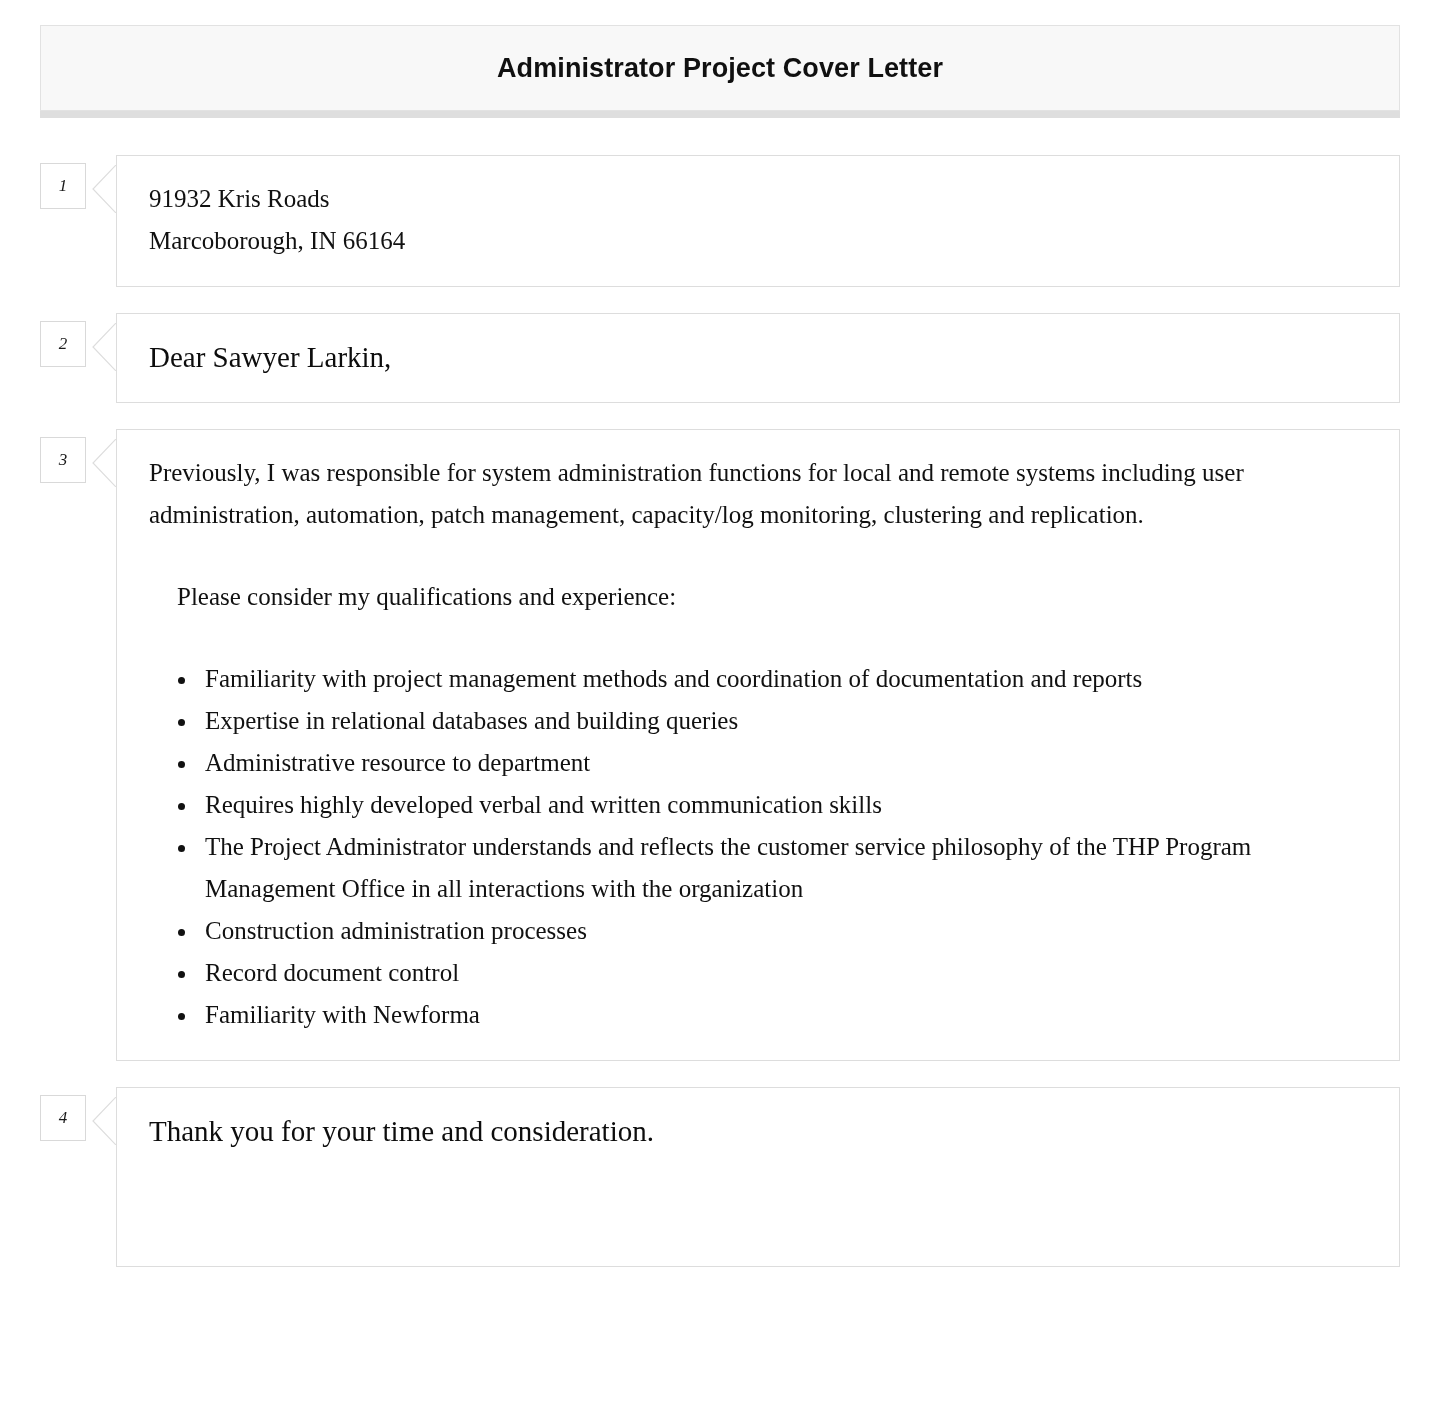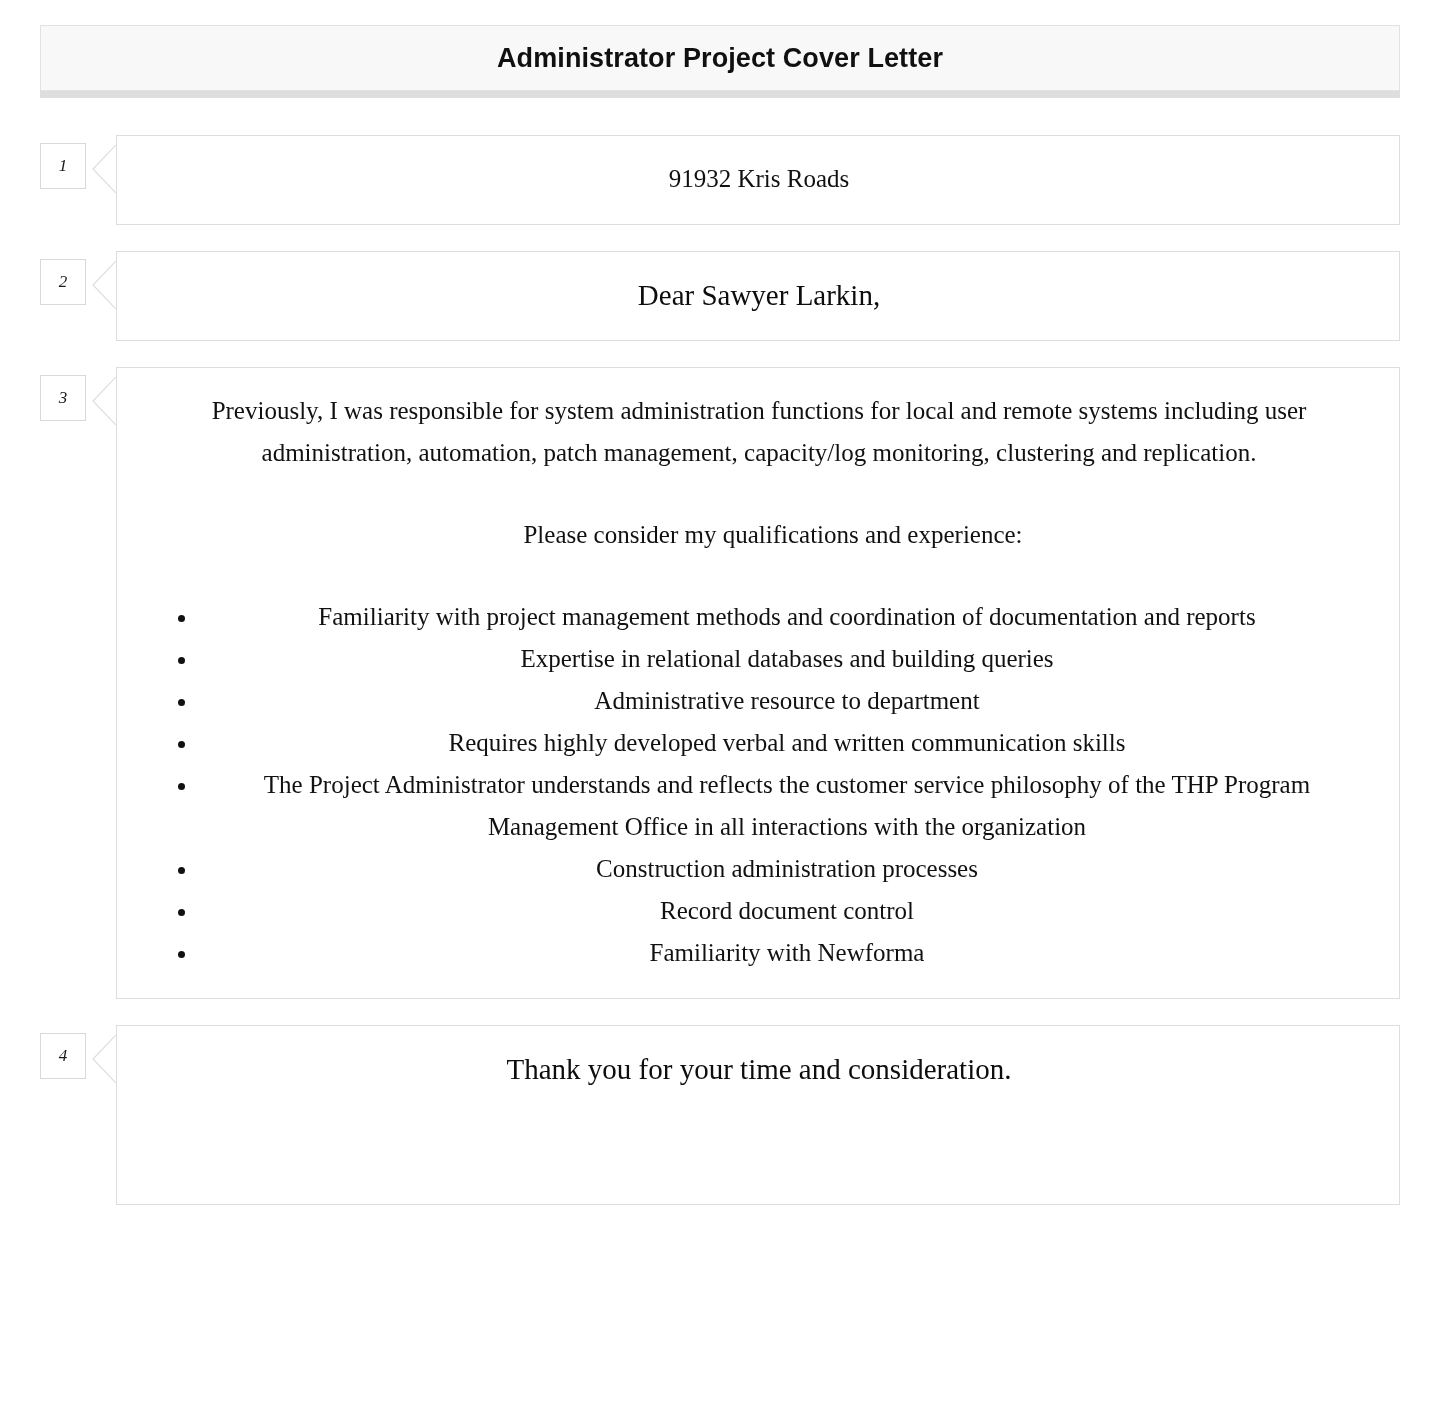--- a/index.html
+++ b/index.html
@@ -17,21 +17,21 @@
 
   .page {
     width: 1440px;
     padding: 25px 40px 40px 40px;
   }
 
   
   .doc-header {
     border: 1px solid #e2e2e2;
     background: #f8f8f8;
-    padding: 16px 20px;
+    padding: 26px 20px;
     text-align: center;
   }
   .doc-header-title {
     font-family: "Liberation Sans", "DejaVu Sans", sans-serif;
     font-weight: bold;
     font-size: 27px;
     line-height: 1.2;
     color: #101010;
     letter-spacing: 0.1px;
   }
@@ -67,21 +67,20 @@
     justify-content: center;
     font-family: "Liberation Serif", "DejaVu Serif", serif;
     font-style: italic;
     font-size: 17px;
     color: #1a1a1a;
   }
 
   .box-wrap {
     flex: 1 1 auto;
     position: relative;
-    text-align: center;
   }
   .box {
     position: relative;
     border: 1px solid #dddddd;
     background: #ffffff;
     padding: 22px 30px 24px 32px;
   }
   
   .notch {
     position: absolute;
@@ -146,20 +145,21 @@
     </div>
     <div class="box-wrap">
       <div class="notch">
         <svg width="24" height="48" viewBox="0 0 24 48">
           <polygon points="24,0 1,24 24,48" fill="#ffffff"></polygon>
           <polyline points="24,0 1,24 24,48" fill="none" stroke="#dddddd" stroke-width="1.2"></polyline>
         </svg>
       </div>
       <div class="box">
         <div class="line">91932 Kris Roads</div>
+        <div class="line">Marcoborough, IN 66164</div>
       </div>
     </div>
   </div>
 
   <div class="block">
     <div class="marker-col">
       <div class="marker">2</div>
     </div>
     <div class="box-wrap">
       <div class="notch">

